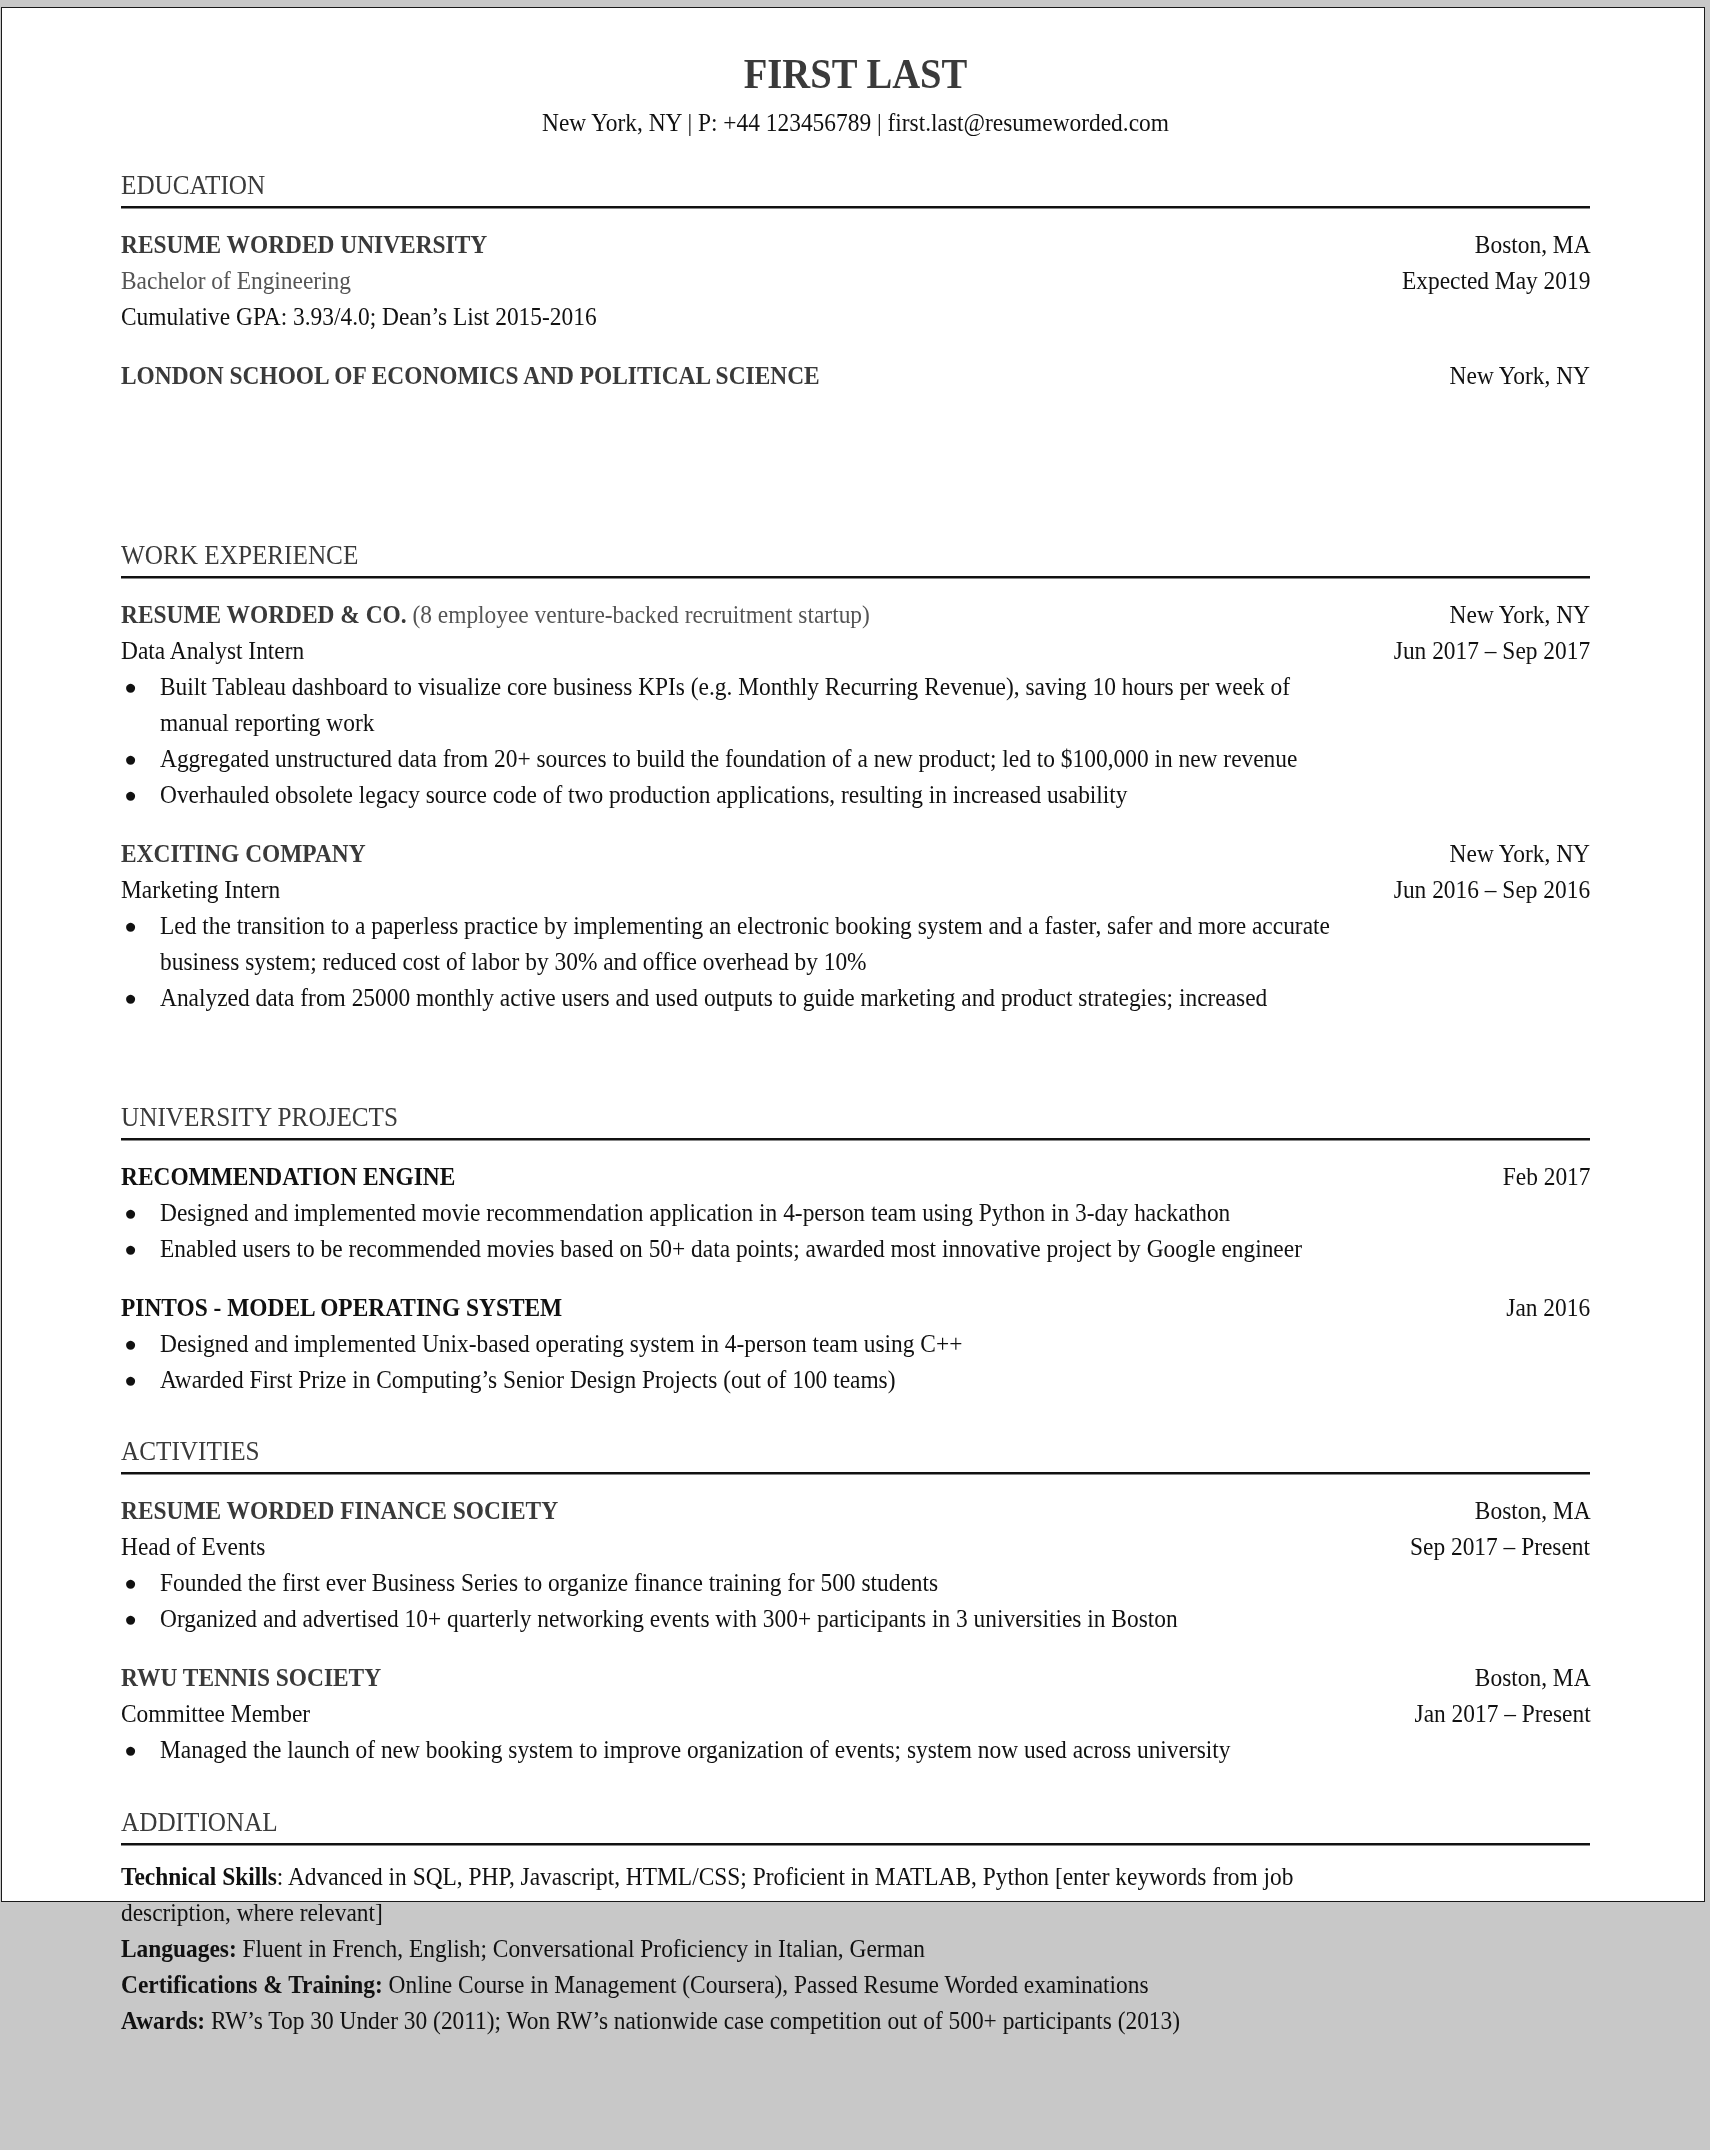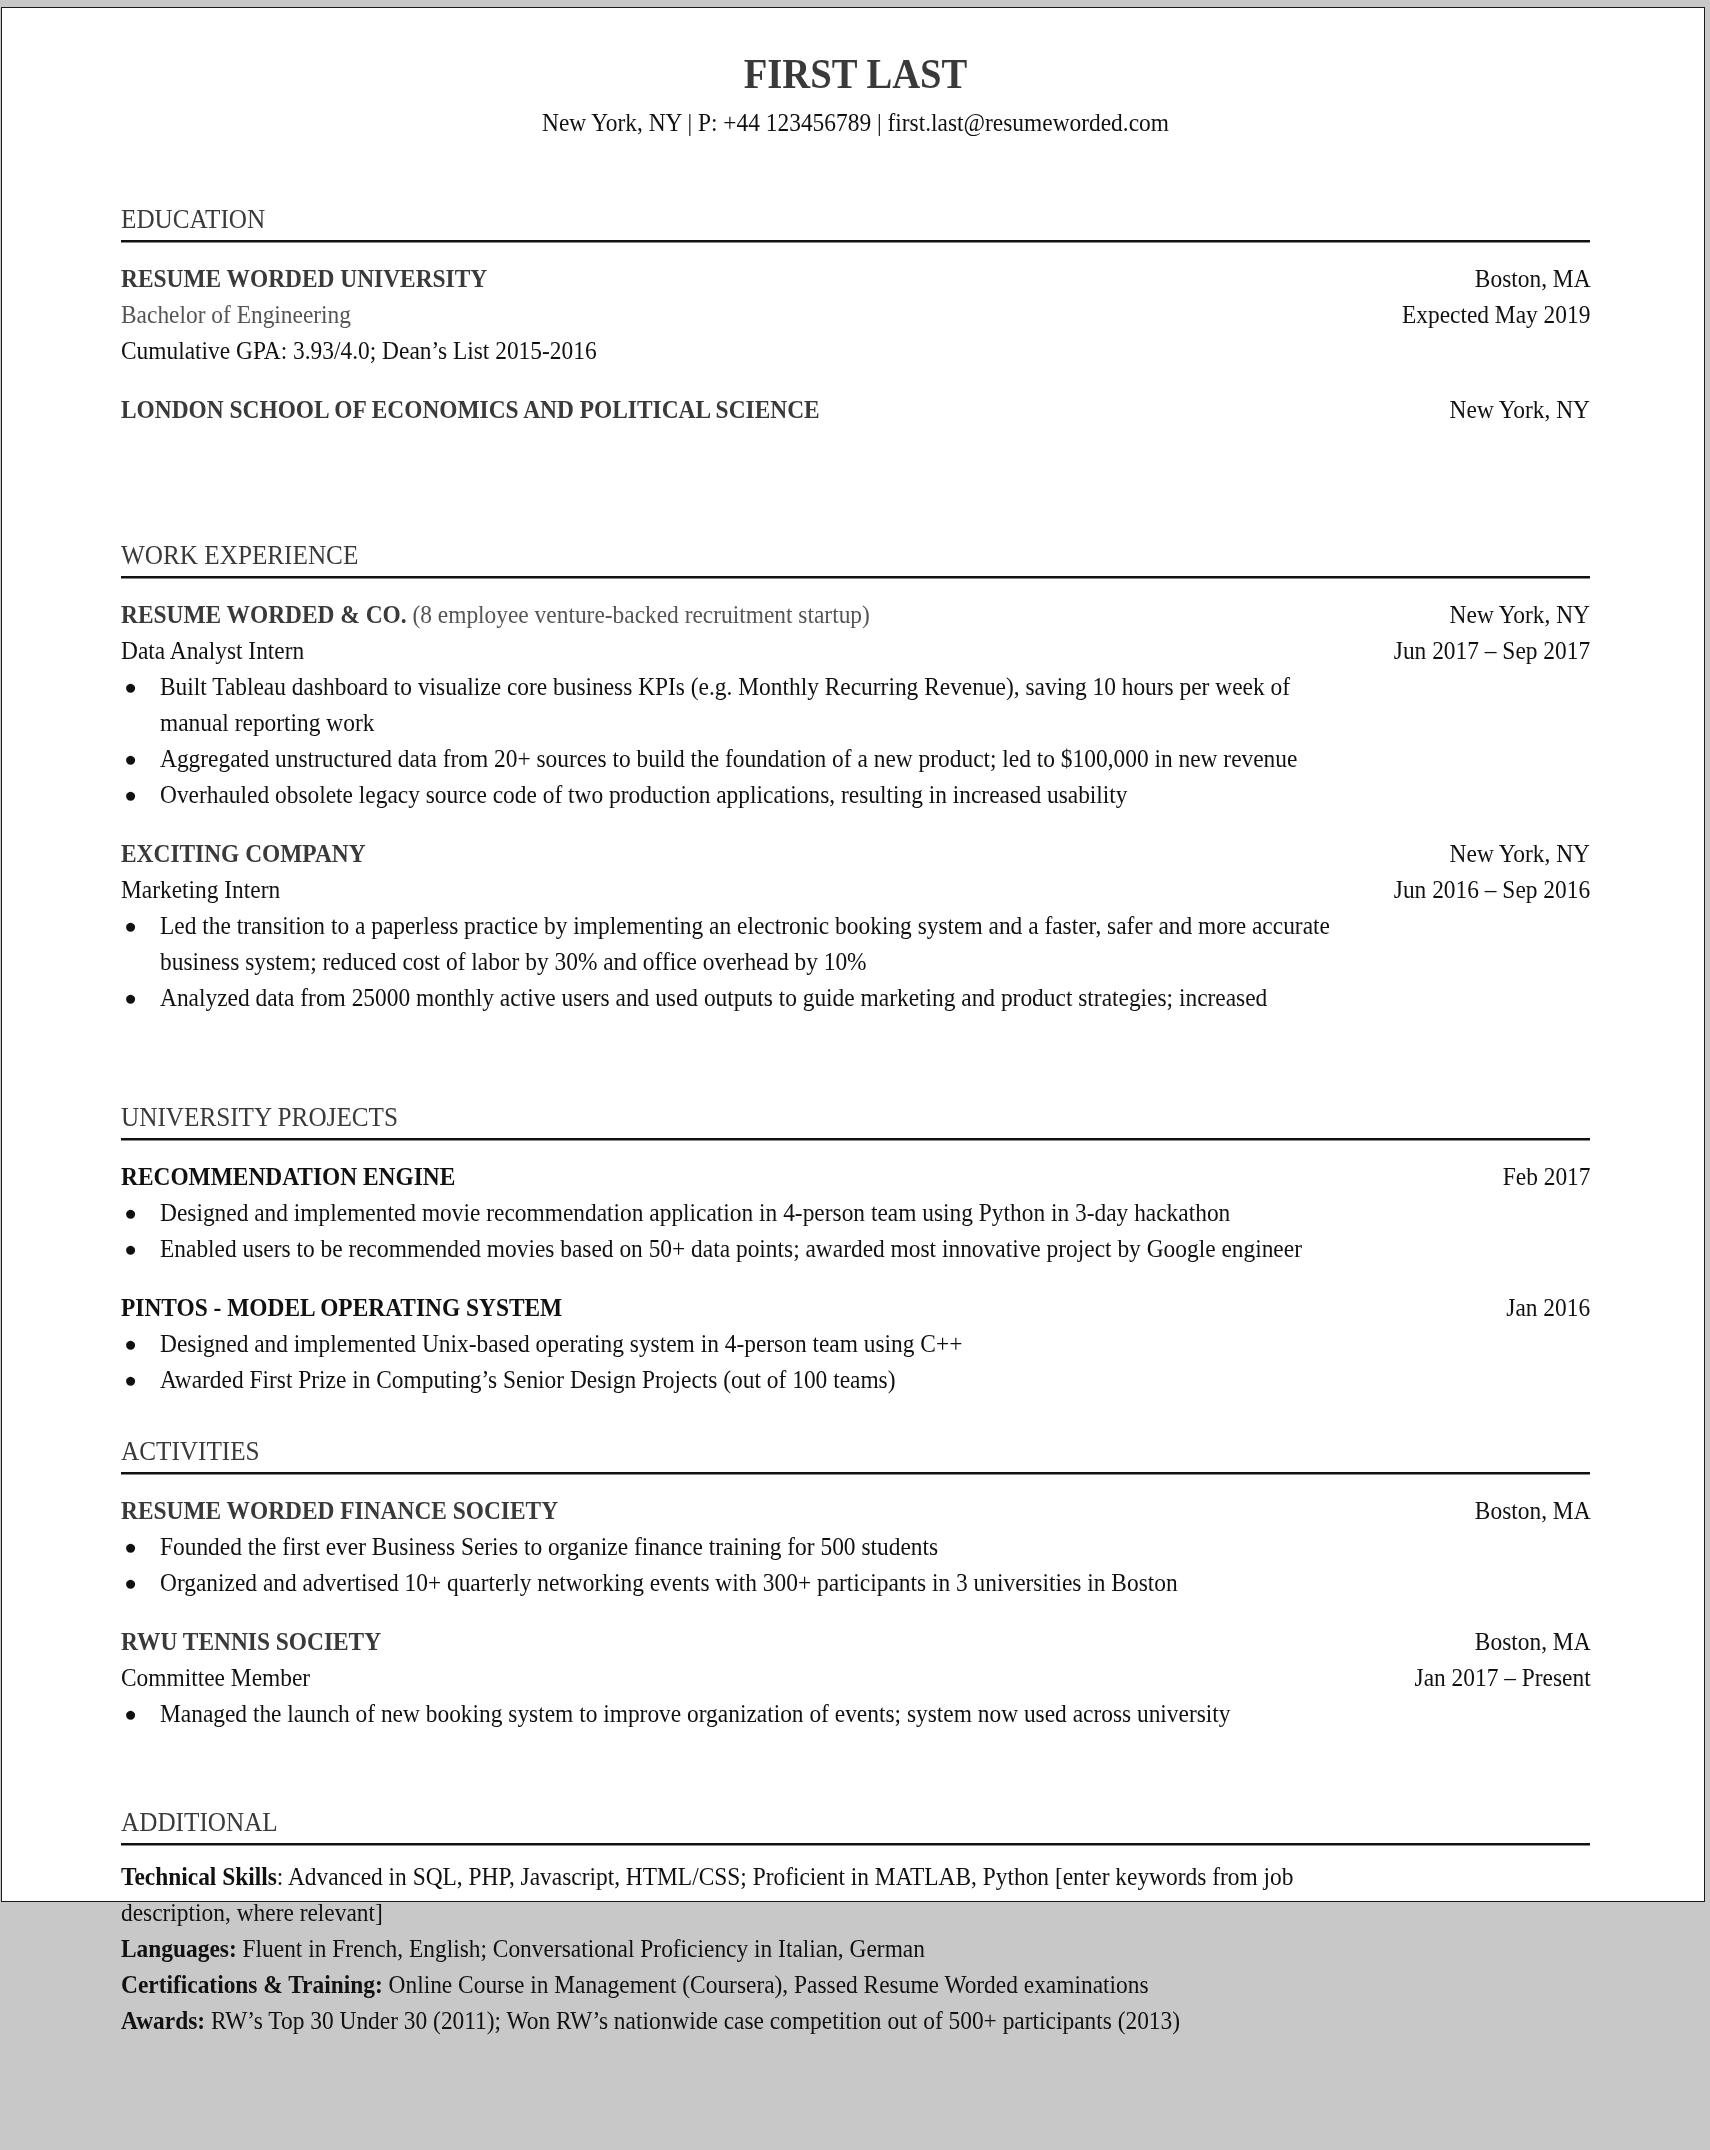--- a/index.html
+++ b/index.html
@@ -56,21 +56,21 @@
 </style>
 </head>
 <body>
 
 <div class="page">
   <div class="content">
 
     <div class="name">FIRST LAST</div>
     <div class="contact">New York, NY | P: +44 123456789 | first.last@resumeworded.com</div>
 
-    <div class="sec" style="top:160px;margin-top:34px;">
+    <div class="sec" style="top:160px;">
       <div class="sec-title">EDUCATION</div>
       <div class="sec-rule"></div>
       <div style="height:18px"></div>
       <div class="row">
         <span class="l org">RESUME WORDED UNIVERSITY</span>
         <span class="r">Boston, MA</span>
       </div>
       <div class="row">
         <span class="l muted">Bachelor of Engineering</span>
         <span class="r">Expected May 2019</span>
@@ -165,20 +165,24 @@
         </div>
     </div>
 
     <div class="sec" style="top:1426px;">
       <div class="sec-title">ACTIVITIES</div>
       <div class="sec-rule"></div>
       <div style="height:18px"></div>
       <div class="row">
         <span class="l org">RESUME WORDED FINANCE SOCIETY</span>
         <span class="r">Boston, MA</span>
+      </div>
+      <div class="row">
+        <span class="l">Head of Events</span>
+        <span class="r">Sep 2017 – Present</span>
       </div>
       <div class="bul">
           <span class="dot">●</span>
           <span class="txt">Founded the first ever Business Series to organize finance training for 500 students</span>
         </div>
       <div class="bul">
           <span class="dot">●</span>
           <span class="txt">Organized and advertised 10+ quarterly networking events with 300+ participants in 3 universities in Boston</span>
         </div>
       <div style="height:22.5px"></div>

